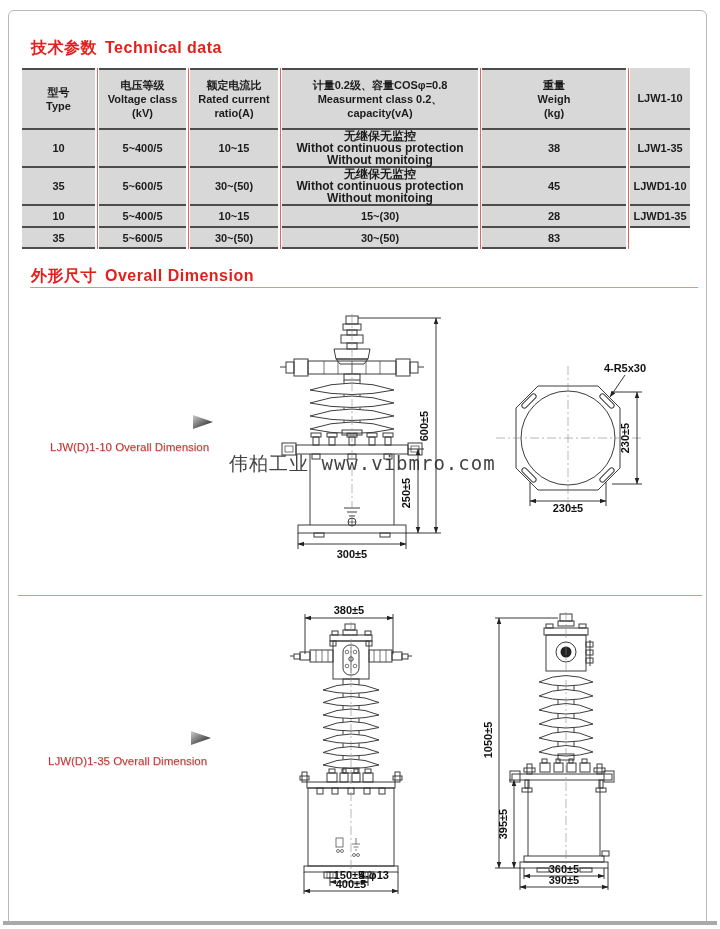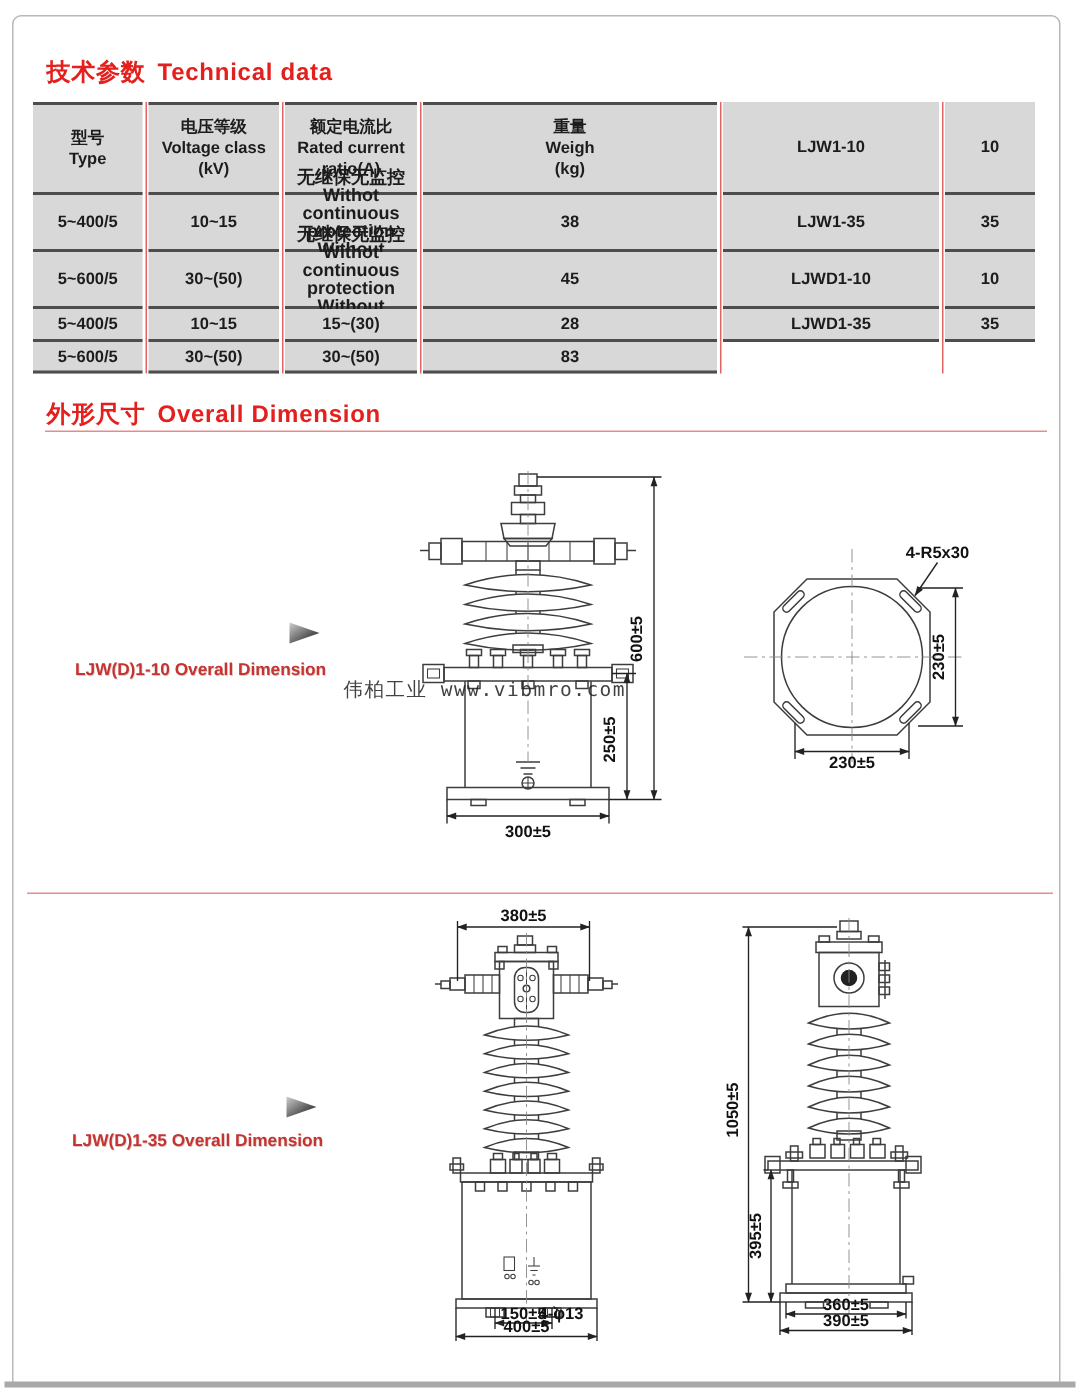--- a/index.html
+++ b/index.html
@@ -18,25 +18,25 @@
           grid-template-rows:62px 38px 38px 22px 21px;
           column-gap:4px;background:#fff;border-radius:30px;}
   .cell{box-sizing:border-box;display:flex;flex-direction:column;justify-content:center;
         align-items:center;text-align:center;background:var(--table_bg,#d8d8d8);
         font-weight:bold;font-size:11px;line-height:14px;color:#1c1c1c;
         border-bottom:2px solid var(--line_dark,#4d4d4d);}
   .cell.th{border-top:2px solid var(--line_dark,#4d4d4d);}
   .cell.ml div{font-size:12px;line-height:12px;}
   .vsep{position:absolute;top:0;height:100%;width:1px;background:var(--sep_red,#e06464);}
   
-  .dlabel{position:absolute;font-size:11.5px;font-weight:bold;color:var(--label_red,#c43431);
+  .dlabel{position:absolute;font-size:11.5px;font-weight:normal;color:var(--label_red,#c43431);
           white-space:nowrap;text-shadow:.5px .5px 0 rgba(120,30,30,.25);}
   .arrow{position:absolute;}
   .watermark{position:absolute;left:229px;top:451px;font-family:"DejaVu Sans Mono",monospace;
-             font-size:13px;color:#222;opacity:.85;letter-spacing:1px;white-space:nowrap;z-index:5;}
+             font-size:19px;color:#222;opacity:.85;letter-spacing:1px;white-space:nowrap;z-index:5;}
   
   .draw{position:absolute;}
   .o rect,.o line,.o path,.o polygon,.o circle{stroke:#3d3d3d;fill:none;stroke-width:1;}
   .o .thin{stroke-width:.7;}
   .o .fw{fill:#fff;}
   .o .fdark{fill:#222;stroke:none;}
   .o .cl{stroke:#888;stroke-width:.6;stroke-dasharray:9 3 2 3;}
   .dim line{stroke:#222;stroke-width:.9;fill:none;}
   .dim .dl{marker-start:url(#arw);marker-end:url(#arw);}
   .dim .le{marker-end:url(#arw);}
@@ -73,20 +73,25 @@
     </div>
     <div class="cell th">
       <div>电压等级</div>
         <div>Voltage class</div>
         <div>(kV)</div>
     </div>
     <div class="cell th">
       <div>额定电流比</div>
         <div>Rated current</div>
         <div>ratio(A)</div>
+    </div>
+    <div class="cell th">
+      <div>计量0.2级、容量COSφ=0.8</div>
+        <div>Measurment class 0.2、</div>
+        <div>capacity(vA)</div>
     </div>
     <div class="cell th">
       <div>重量</div>
         <div>Weigh</div>
         <div>(kg)</div>
     </div>
 
     <div class="cell">LJW1-10</div>
     <div class="cell">10</div>
     <div class="cell">5~400/5</div>

